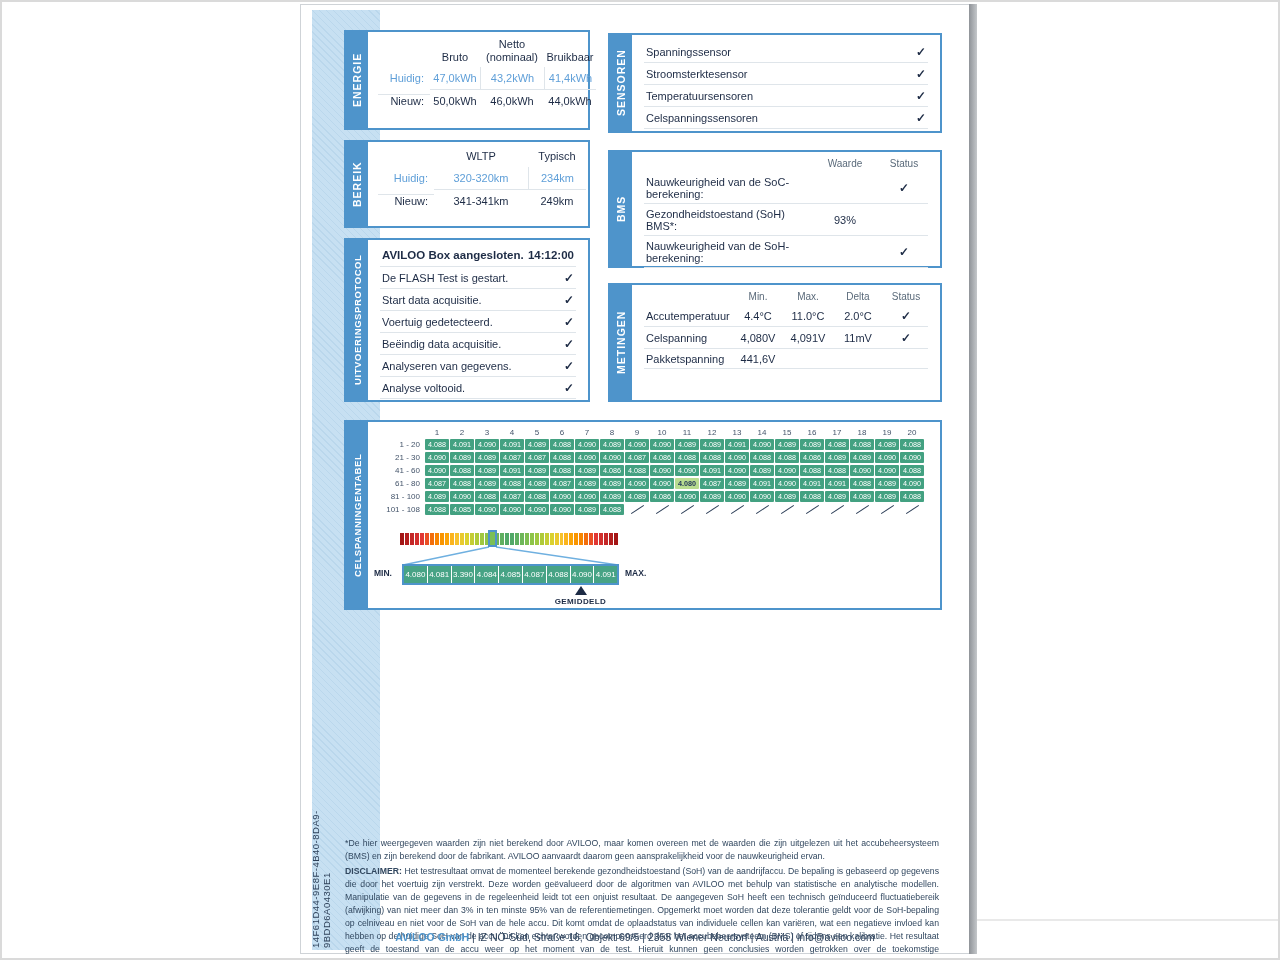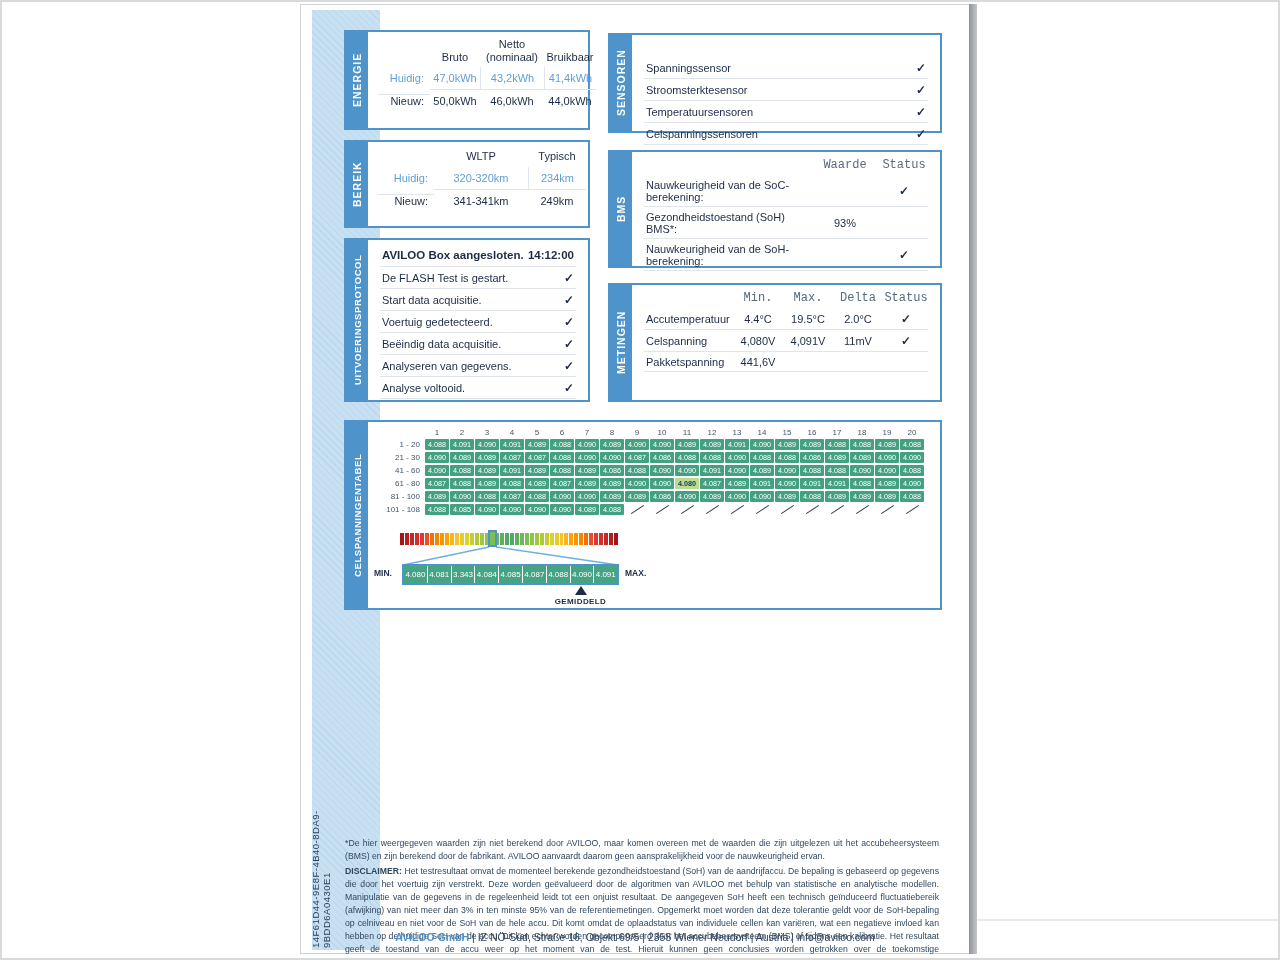--- a/index.html
+++ b/index.html
@@ -45,21 +45,21 @@
   .vline{border-left:1.5px solid #dfe5ea;}
   .blue{color:#5f9fd8;}
   
   .chk-row{display:flex;justify-content:space-between;align-items:center;
     border-bottom:1.5px solid #dfe5ea;padding:4px 2px 3px 2px;font-size:11px;}
   .chk-row .check{font-weight:bold;font-size:12px;color:#1d2b45;}
   .proto-head{display:flex;justify-content:space-between;align-items:center;
     border-bottom:1.5px solid #dfe5ea;padding:3px 2px 5px 2px;font-size:11.5px;font-weight:bold;}
   
   .grid-row{display:flex;align-items:center;border-bottom:1.5px solid #dfe5ea;padding:4px 0 3px 0;font-size:11px;}
-  .grid-head{display:flex;align-items:flex-start;font-size:12px;color:#5a6a7a;padding-bottom:3px;font-family:Liberation Mono, monospace;}
+  .grid-head{display:flex;align-items:flex-start;font-size:10px;color:#5a6a7a;padding-bottom:3px;}
   .gl{flex:1;text-align:left;padding-left:2px;}
   .gc{text-align:center;}
   .w70{width:70px;flex:0 0 70px;}
   .w48{width:48px;flex:0 0 48px;}
   .w52{width:52px;flex:0 0 52px;}
   .w44{width:44px;flex:0 0 44px;}
   .check{font-weight:bold;font-size:12px;color:#1d2b45;}
   
   .crow,.chead{display:flex;align-items:center;margin-bottom:2px;}
   .rlabel,.rspacer{width:44px;flex:0 0 44px;font-size:8px;color:#44546a;text-align:right;padding-right:5px;}
@@ -123,21 +123,21 @@
       <div class="mt-label rowline">Nieuw:</div>
       <div class="mt-val rowline">50,0kWh</div>
       <div class="mt-val rowline">46,0kWh</div>
       <div class="mt-val rowline">44,0kWh</div>
     </div>
   </div>
 </div>
 
 <div class="sec" style="left:608px;top:33px;width:334px;height:100px;">
   <div class="sec-label">SENSOREN</div>
-  <div class="sec-body" style="padding:22px 12px;text-align:right;">
+  <div class="sec-body" style="padding:6px 12px;text-align:right;">
     <div class="chk-row">
       <span>Spanningssensor</span>
       <span class="check">✓</span>
     </div>
     <div class="chk-row">
       <span>Stroomsterktesensor</span>
       <span class="check">✓</span>
     </div>
     <div class="chk-row">
       <span>Temperatuursensoren</span>
@@ -235,21 +235,21 @@
     <div class="grid-head">
       <span class="gl"></span>
       <span class="gc w52">Min.</span>
       <span class="gc w48">Max.</span>
       <span class="gc w52">Delta</span>
       <span class="gc w44">Status</span>
     </div>
     <div class="grid-row">
       <span class="gl">Accutemperatuur</span>
       <span class="gc w52">4.4°C</span>
-      <span class="gc w48">19.5°C</span>
+      <span class="gc w48">11.0°C</span>
       <span class="gc w52">2.0°C</span>
       <span class="gc w44 check">✓</span>
     </div>
     <div class="grid-row">
       <span class="gl">Celspanning</span>
       <span class="gc w52">4,080V</span>
       <span class="gc w48">4,091V</span>
       <span class="gc w52">11mV</span>
       <span class="gc w44 check">✓</span>
     </div>
@@ -504,21 +504,21 @@
         <div class="scale-seg" style="background: rgb(196, 39, 39);"></div>
         <div class="scale-seg" style="background: rgb(179, 30, 30);"></div>
         <div class="scale-seg" style="background: rgb(163, 21, 21);"></div>
       </div>
     <div class="scale-hl" style="left: 120px;"></div>
 
     <div class="minmax" style="left:6px;">MIN.</div>
     <div class="detail-row">
         <div class="dcell">4.080</div>
         <div class="dcell">4.081</div>
-        <div class="dcell">3.343</div>
+        <div class="dcell">3.390</div>
         <div class="dcell">4.084</div>
         <div class="dcell">4.085</div>
         <div class="dcell">4.087</div>
         <div class="dcell">4.088</div>
         <div class="dcell">4.090</div>
         <div class="dcell">4.091</div>
       </div>
     <div class="minmax" style="left:257px;">MAX.</div>
 
     <div class="mean-marker" style="left: 206.5px;"></div>

